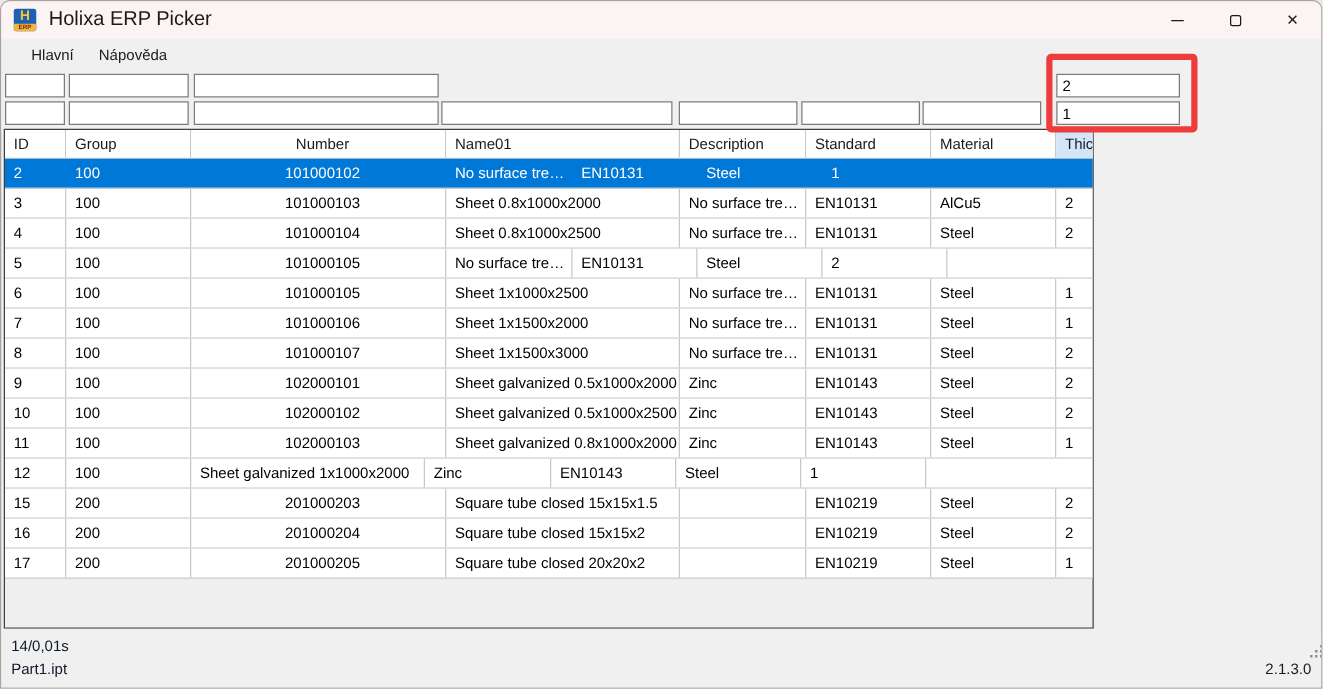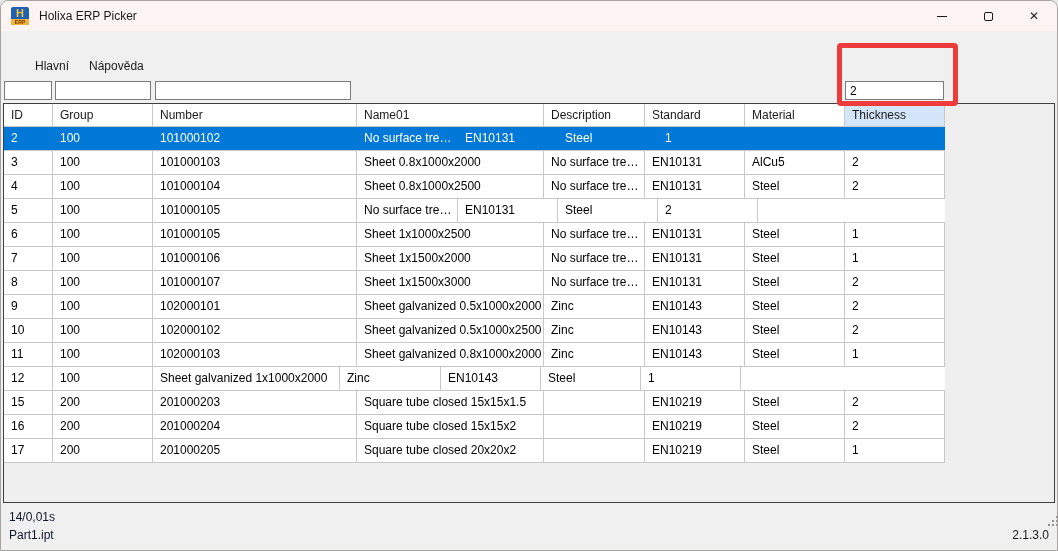--- a/index.html
+++ b/index.html
@@ -19,29 +19,29 @@
     border-radius:2px; position:relative; overflow:hidden; flex:0 0 auto;
   }
   .app-icon .letter {
     position:absolute; top:0; left:0; right:0; text-align:center;
     color:#f6c431; font-weight:bold; font-size:11px; line-height:13px;
   }
   .app-icon .sub {
     position:absolute; bottom:0; left:0; right:0; height:6px; background:#f0b53c;
     color:#7a2c00; font-size:5px; line-height:6px; text-align:center; font-weight:bold;
   }
-  .title-text { margin-left:10px; font-size:12px; color:#1a1a1a; }
+  .title-text { margin-left:10px; font-size:16px; color:#1a1a1a; }
   .win-controls { margin-left:auto; display:flex; height:100%; }
   .win-btn { width:46px; height:100%; display:flex; align-items:center; justify-content:center; background:transparent; border:none; cursor:default; }
   .glyph-min { width:10px; height:0; border-top:1px solid #1a1a1a; display:block; }
   .glyph-max { width:9px; height:9px; border:1px solid #1a1a1a; border-radius:2px; display:block; }
   .glyph-close { font-size:12px; color:#1a1a1a; line-height:1; }
 
   
-  .menubar { height:25px; background:#f0f0f0; display:flex; align-items:center; padding-left:24px;margin-top:22px; }
+  .menubar { height:25px; background:#f0f0f0; display:flex; align-items:center; padding-left:14px; }
   .menu-item { padding:4px 10px; color:#1a1a1a; }
 
   
   .filterbar { position:relative; height:47px; background:#f0f0f0; }
   .filterbar input {
     position:absolute; height:19px; background:#ffffff;
     border:1px solid #7b7b7b; font-family:"Liberation Sans", sans-serif;
     font-size:12px; padding:0 4px; outline:none;
   }
   .f-r1 { top:3px; }
@@ -57,37 +57,37 @@
 
   
   .highlight-rect {
     position:absolute; left:836px; top:42px; width:121px; height:63px;
     border:5px solid var(--highlight-color, #ee3c3c);
     border-radius:4px; z-index:10; pointer-events:none;
   }
 
   
   .grid {
-    position:absolute; left:2px; top:102px; width:1052px; height:400px;
+    position:absolute; left:2px; top:102px; width:872px; height:400px;
     background:#efefef; border:1px solid #404040; overflow:hidden;
   }
   .hdr-row { display:flex; width:941px; height:23px; border-bottom:1px solid #c8c8c8; background:#ffffff; }
   .hcell {
     height:100%; border-right:1px solid #c8c8c8; background:#ffffff;
     padding-left:7px; line-height:22px; color:#1a1a1a; overflow:hidden; white-space:nowrap;
   }
   .hcell.filtered { background:var(--filtered-bg, #d3e5f8); }
   .row { display:flex; width:941px; height:24px; border-bottom:1px solid #c8c8c8; background:#ffffff; }
   .cell {
     height:100%; border-right:1px solid #c8c8c8; padding-left:7px; line-height:23px;
     overflow:hidden; white-space:nowrap; text-overflow:ellipsis; color:#000;
   }
   .row.selected { background:var(--sel-color, #0078d7); }
   .row.selected .cell { color:#ffffff; border-right-color:transparent; }
-  .c0 { width:49px; }  .c1 { width:100px; } .c2 { width:204px; } .c3 { width:187px; }
+  .c0 { width:49px; }  .c1 { width:100px; } .c2 { width:204px;text-align:center; } .c3 { width:187px; }
   .c4 { width:101px; } .c5 { width:100px; } .c6 { width:100px; } .c7 { width:100px; }
 
   
   .statusbar { position:absolute; left:0; right:0; top:502px; bottom:0; background:#f0f0f0; padding:5px 8px; }
   .status-line { line-height:18px; color:#0f172a; }
   .version { position:absolute; right:8px; top:25px; color:#1a1a1a;text-align:right; }
   .grip {
     position:absolute; right:7px; top:13px; width:2px; height:2px;
     background:transparent;
     box-shadow: 8px 0 0 #8f8f8f, 8px 4px 0 #8f8f8f, 8px 8px 0 #8f8f8f,

